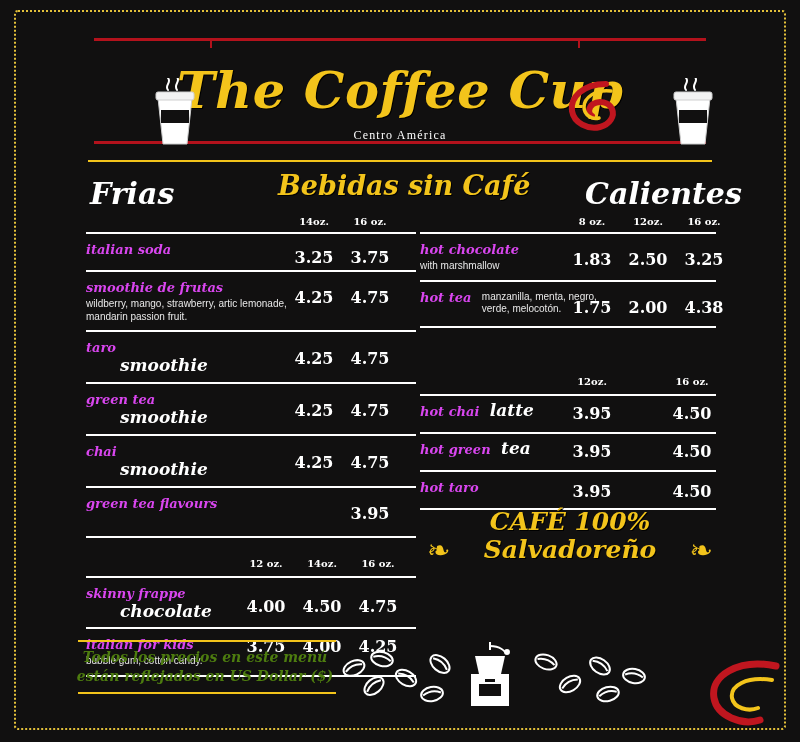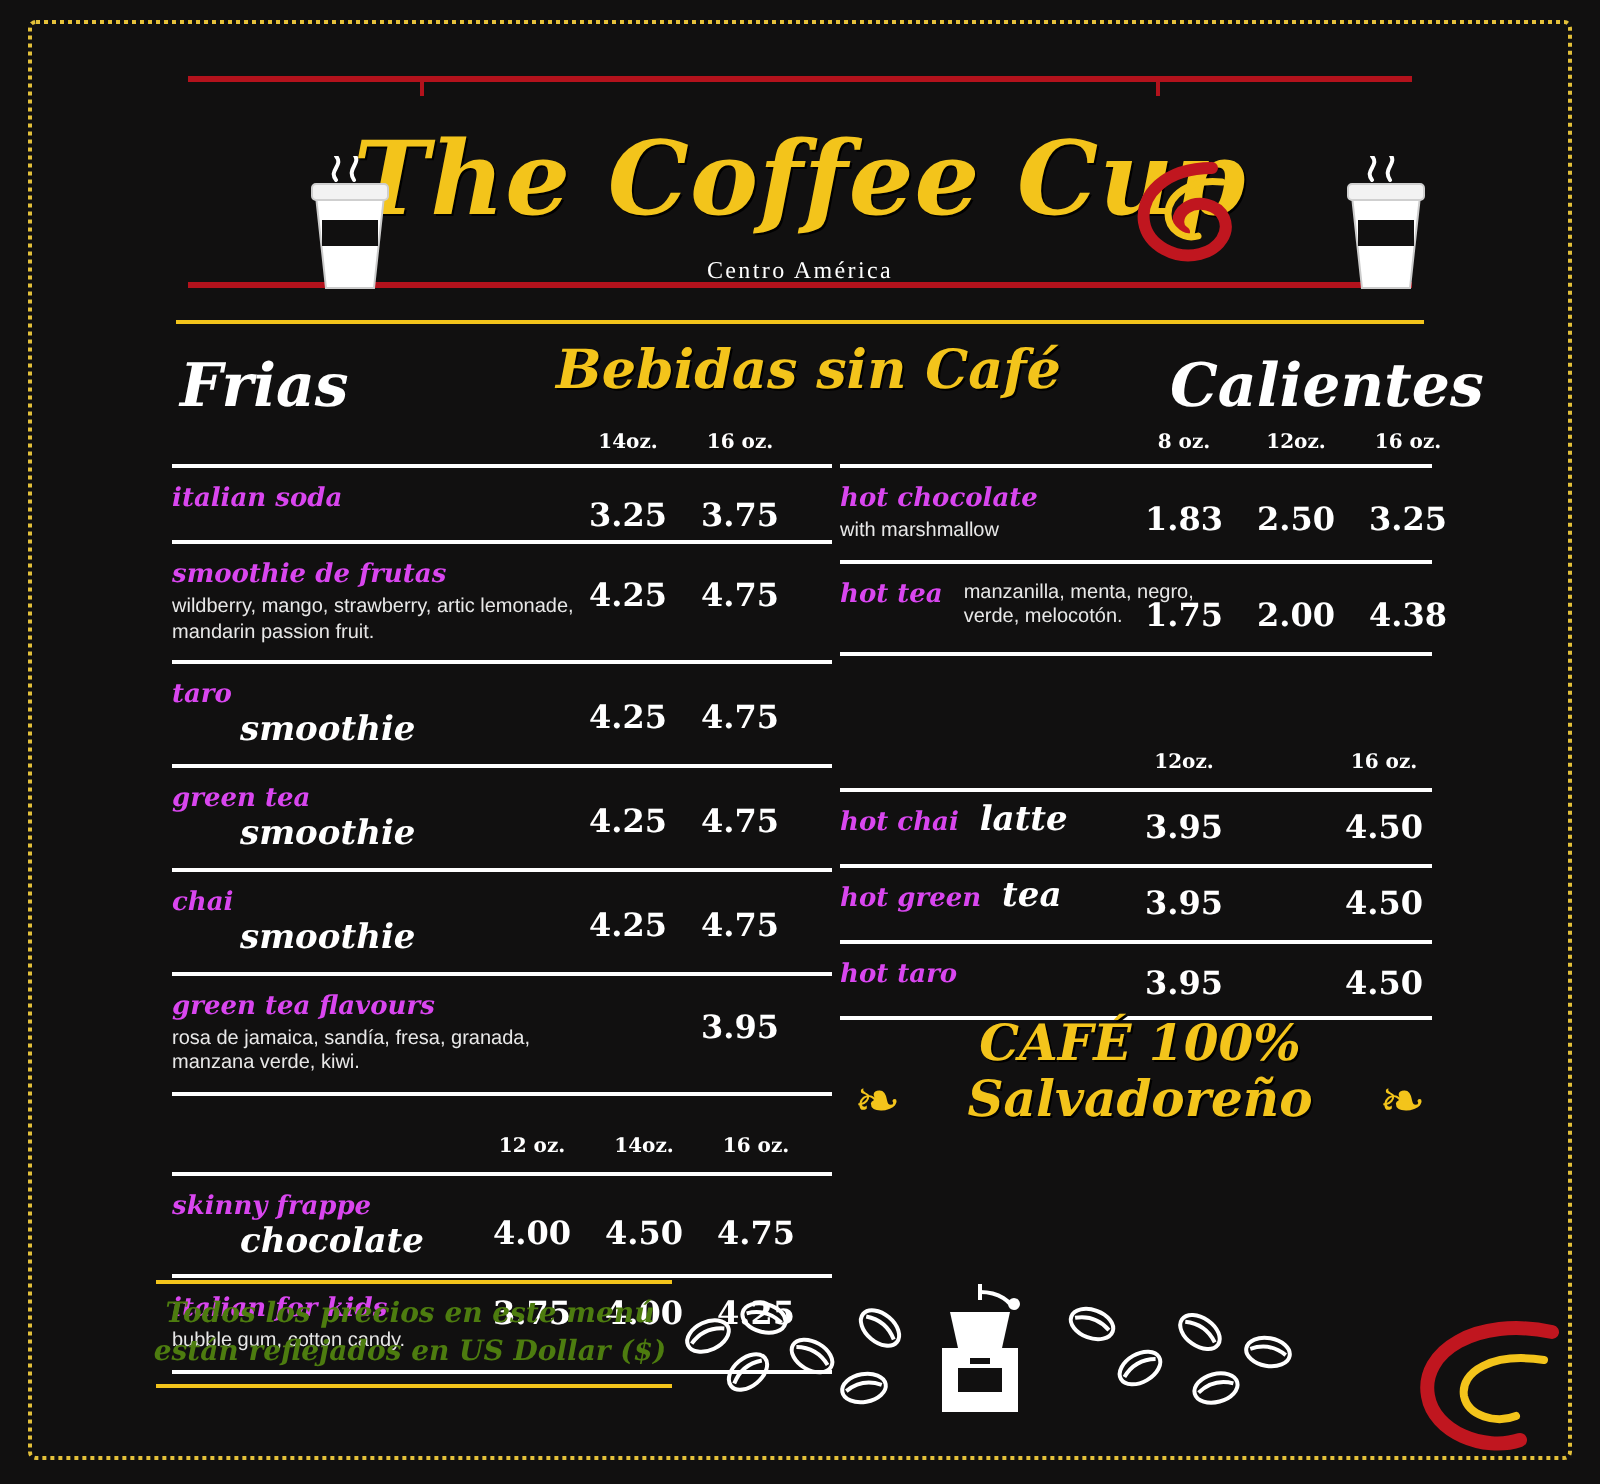--- a/index.html
+++ b/index.html
@@ -308,21 +308,20 @@
     <div class="row">
       <span class="rname">chai</span>
       <span class="rname2">smoothie</span>
       <div class="price lp1" style="top:17px;">4.25</div>
       <div class="price lp2" style="top:17px;">4.75</div>
     </div>
     <div class="hl"></div>
 
     <div class="row" style="min-height:48px;">
       <span class="rname">green tea flavours</span>
-      <div class="rdesc">rosa de jamaica, sandía, fresa, granada, manzana verde, kiwi.</div>
       <div class="price lp2" style="top:16px;">3.95</div>
     </div>
     <div class="hl"></div>
 
     <div style="position:relative;height:24px;margin-top:14px;">
       <div class="hdrsize fp1" style="top:6px;">12 oz.</div>
       <div class="hdrsize fp2" style="top:6px;">14oz.</div>
       <div class="hdrsize fp3" style="top:6px;">16 oz.</div>
     </div>
     <div class="hl"></div>

